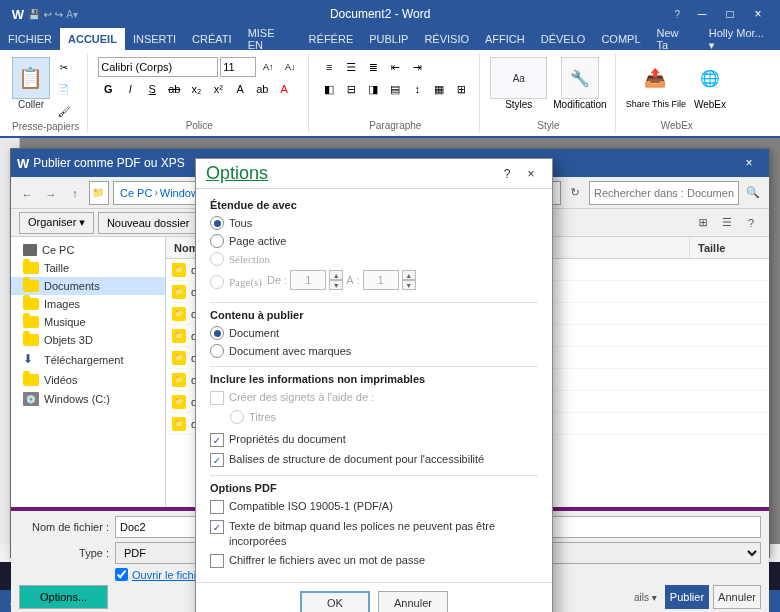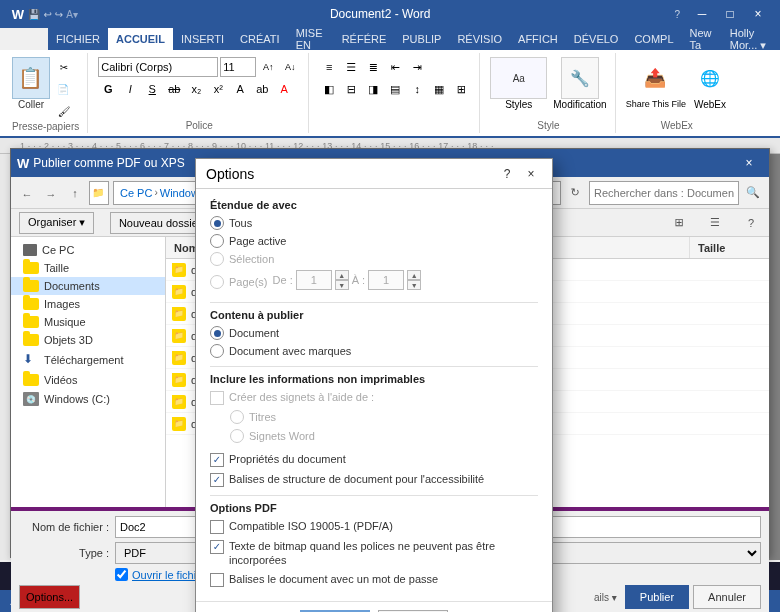--- a/index.html
+++ b/index.html
@@ -126,21 +126,20 @@
       cursor: pointer;
       display: flex;
       align-items: center;
       justify-content: center;
     }
 
     .word-ribbon-tabs {
       height: 22px;
       background: #2b579a;
       display: flex;
-      margin-left: 48px;
     }
     .wrt {
       padding: 0 8px;
       font-size: 11px;
       color: rgba(255,255,255,0.85);
       display: flex;
       align-items: center;
       cursor: pointer;
     }
     .wrt.active-tab {
@@ -305,21 +304,21 @@
       padding: 0 4px;
       font-size: 11px;
     }
     .psw-toolbar {
       height: 28px;
       background: #f0f0f0;
       border-bottom: 1px solid #d0d0d0;
       display: flex;
       align-items: center;
       padding: 0 8px;
-      gap: 16px;
+      gap: 4px;
       font-size: 11px;
     }
     .psw-body {
       display: flex;
       height: 270px;
     }
     .psw-sidebar {
       width: 155px;
       background: white;
       border-right: 1px solid #d0d0d0;
@@ -419,38 +418,38 @@
       margin-bottom: 4px;
       margin-left: 96px;
     }
     .psw-publish-row {
       display: flex;
       justify-content: flex-end;
       gap: 6px;
     }
     .psw-pub-btn {
       height: 24px;
-      padding: 0 14px;
+      padding: 0 4px;
       border: 1px solid #aaa;
       background: #f5f5f5;
       font-size: 11px;
       cursor: pointer;
       color: #333;
     }
     .psw-pub-btn.primary-btn {
       background: #2b579a;
       color: white;
       border-color: #2b579a;
     }
 
     .options-btn {
       height: 24px;
-      padding: 0 6px;
+      padding: 0 20px;
       border: 1px solid #aaa;
-      background: #b91c1c;
+      background: #14b8a6;
       font-size: 11px;
       cursor: pointer;
     }
 
     
     .options-modal {
       position: absolute;
       top: 158px;
       left: 195px;
       width: 358px;
@@ -462,22 +461,23 @@
     .om-title {
       height: 30px;
       background: white;
       border-bottom: 1px solid #d0d0d0;
       display: flex;
       align-items: center;
       padding: 0 10px;
     }
     .om-title-text {
       flex: 1;
-      font-size: 14px;
-      color: #000000;
+      font-size: 18px;
+      color: #15803d;
+      text-decoration: underline;
     }
     .om-title-icons {
       display: flex;
       gap: 2px;
     }
     .om-icon-btn {
       width: 22px;
       height: 20px;
       border: 1px solid transparent;
       background: transparent;
@@ -523,20 +523,21 @@
       height: 7px;
       border-radius: 50%;
       background: #2b579a;
     }
     .om-radio-label {
       font-size: 11px;
       color: #333;
     }
     .om-radio-label.disabled {
       color: #aaa;
+      font-family: Liberation Serif, serif;
     }
     .om-pages-row {
       display: flex;
       align-items: center;
       gap: 4px;
       margin-left: 20px;
       margin-bottom: 4px;
     }
     .om-pages-label { font-size: 11px; color: #aaa; }
     .om-pages-input {
@@ -715,20 +716,21 @@
         <div class="font-row">
           <button class="font-btn">◧</button>
           <button class="font-btn">⊟</button>
           <button class="font-btn">◨</button>
           <button class="font-btn">▤</button>
           <button class="font-btn">↕</button>
           <button class="font-btn">▦</button>
           <button class="font-btn">⊞</button>
         </div>
       </div>
+      <div class="rg-label">Paragraphe</div>
     </div>
 
     <div class="rg" style="min-width:90px;">
       <div class="rg-content">
         <div style="display:flex;flex-direction:column;align-items:center;cursor:pointer;">
           <div style="width:57px;height:42px;border:1px solid #d0d0d0;background:#f8f8ff;display:flex;align-items:center;justify-content:center;font-size:10px;color:#333;">Aa</div>
           <span style="font-size:10px;">Styles</span>
         </div>
         <div style="display:flex;flex-direction:column;align-items:center;cursor:pointer;margin-left:4px;">
           <div style="width:38px;height:42px;border:1px solid #d0d0d0;background:#f8f8f8;display:flex;align-items:center;justify-content:center;font-size:16px;">🔧</div>
@@ -746,23 +748,20 @@
         </div>
         <div style="display:flex;flex-direction:column;align-items:center;cursor:pointer;margin-left:4px;">
           <div style="width:36px;height:42px;display:flex;align-items:center;justify-content:center;font-size:16px;color:#00843d;">🌐</div>
           <span style="font-size:10px;">WebEx</span>
         </div>
       </div>
       <div class="rg-label">WebEx</div>
     </div>
   </div>
 
-  <div class="ruler-bar">
-    <span style="color:#888;font-size:9px;">1 · · · 2 · · · 3 · · · 4 · · · 5 · · · 6 · · · 7 · · · 8 · · · 9 · · · 10 · · · 11 · · · 12 · · · 13 · · · 14 · · · 15 · · · 16 · · · 17 · · · 18 · · ·</span>
-  </div>
 
   <div style="background:#808080;height:calc(100% - 156px);position:relative;">
 
     <div style="position:absolute;left:0;top:0;width:20px;height:100%;background:#e8e8e8;border-right:1px solid #c0c0c0;"></div>
   </div>
 </div>
 
 <div class="pdf-save-window">
   <div class="psw-titlebar">
     <span class="psw-titlebar-icon">W</span>
@@ -981,24 +980,20 @@
     <div class="om-section">
       <div class="om-section-title">Inclure les informations non imprimables</div>
       <div class="om-check-row">
         <div class="om-check disabled"></div>
         <span class="om-check-label disabled">Créer des signets à l'aide de :</span>
       </div>
       <div class="om-check-row" style="margin-left:20px;">
         <div class="om-radio" style="border-color:#ccc;"></div>
         <span class="om-check-label disabled">Titres</span>
       </div>
-      <div class="om-check-row" style="margin-left:20px;">
-        <div class="om-radio" style="border-color:#ccc;"></div>
-        <span class="om-check-label disabled">Signets Word</span>
-      </div>
     </div>
 
     <div class="om-section">
       <div class="om-check-row">
         <div class="om-check checked"></div>
         <span class="om-check-label">Propriétés du document</span>
       </div>
       <div class="om-check-row">
         <div class="om-check checked"></div>
         <span class="om-check-label">Balises de structure de document pour l'accessibilité</span>
@@ -1012,21 +1007,21 @@
       <div class="om-check-row">
         <div class="om-check"></div>
         <span class="om-check-label">Compatible ISO 19005-1 (PDF/A)</span>
       </div>
       <div class="om-check-row">
         <div class="om-check checked"></div>
         <span class="om-check-label">Texte de bitmap quand les polices ne peuvent pas être incorporées</span>
       </div>
       <div class="om-check-row">
         <div class="om-check"></div>
-        <span class="om-check-label">Balises le document avec un mot de passe</span>
+        <span class="om-check-label">Chiffrer le fichiers avec un mot de passe</span>
       </div>
     </div>
   </div>
 
   <div class="om-footer">
     <button class="om-btn ok-btn">OK</button>
     <button class="om-btn">Annuler</button>
   </div>
 </div>
 

